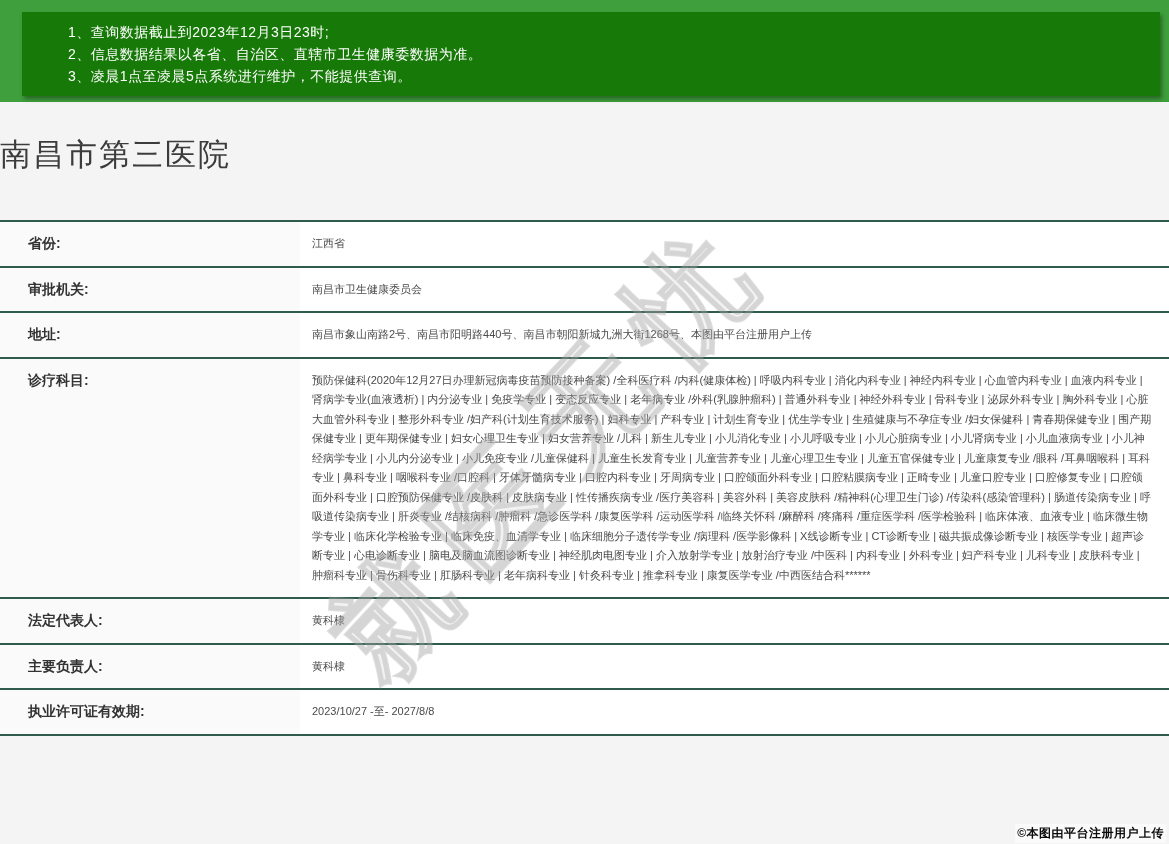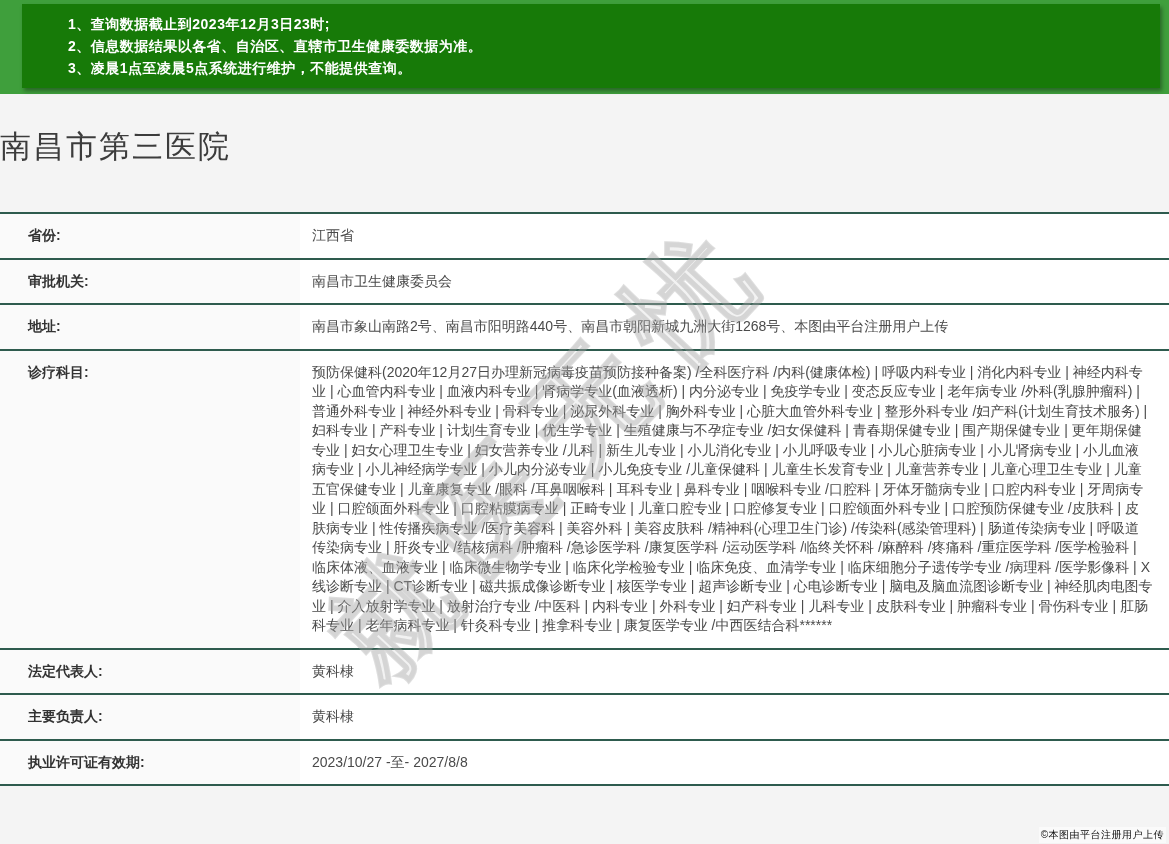--- a/index.html
+++ b/index.html
@@ -12,22 +12,21 @@
   html,body{width:1169px;height:844px;overflow:hidden;}
   body{
     font-family:"Liberation Sans", sans-serif;
     background:var(--page-bg);
     position:relative;
   }
   
   .banner{
     width:100%;
     background:var(--outer-green);
-    padding:4px 9px 6px 22px;
-    font-weight:bold;
+    padding:12px 9px 6px 22px;
   }
   .banner-inner{
     background:var(--inner-green);
     box-shadow:2px 3px 4px rgba(0,0,0,0.35);
     padding:9px 10px 9px 46px;
     min-height:68px;
   }
   .banner-line{
     color:#ffffff;
     font-size:14px;
@@ -63,21 +62,21 @@
     background:#fafafa;
     font-size:14px;
     font-weight:bold;
     color:#333333;
     padding:12px 10px 12px 28px;
     line-height:19px;
   }
   .cell-value{
     flex:1 1 auto;
     background:#ffffff;
-    font-size:14px;
+    font-size:11px;
     color:#4a4a4a;
     padding:12px 16px 12px 12px;
     line-height:19.5px;
     word-break:break-all;
   }
   
   .diagonal-watermark{
     position:absolute;
     left:190px;
     top:210px;
@@ -94,22 +93,22 @@
     color:rgba(175,175,175,0.16);
     -webkit-text-stroke:2px rgba(160,160,160,0.35);
     white-space:nowrap;
     z-index:5;
   }
   
   .image-credit{
     position:absolute;
     right:3px;
     bottom:1px;
-    font-size:10px;
-    font-weight:normal;
+    font-size:12px;
+    font-weight:bold;
     color:#0a0a0a;
     background:rgba(255,255,255,0.55);
     padding:1px 2px;
     z-index:6;
     letter-spacing:0.5px;
   }
 </style>
 </head>
 <body>
 

